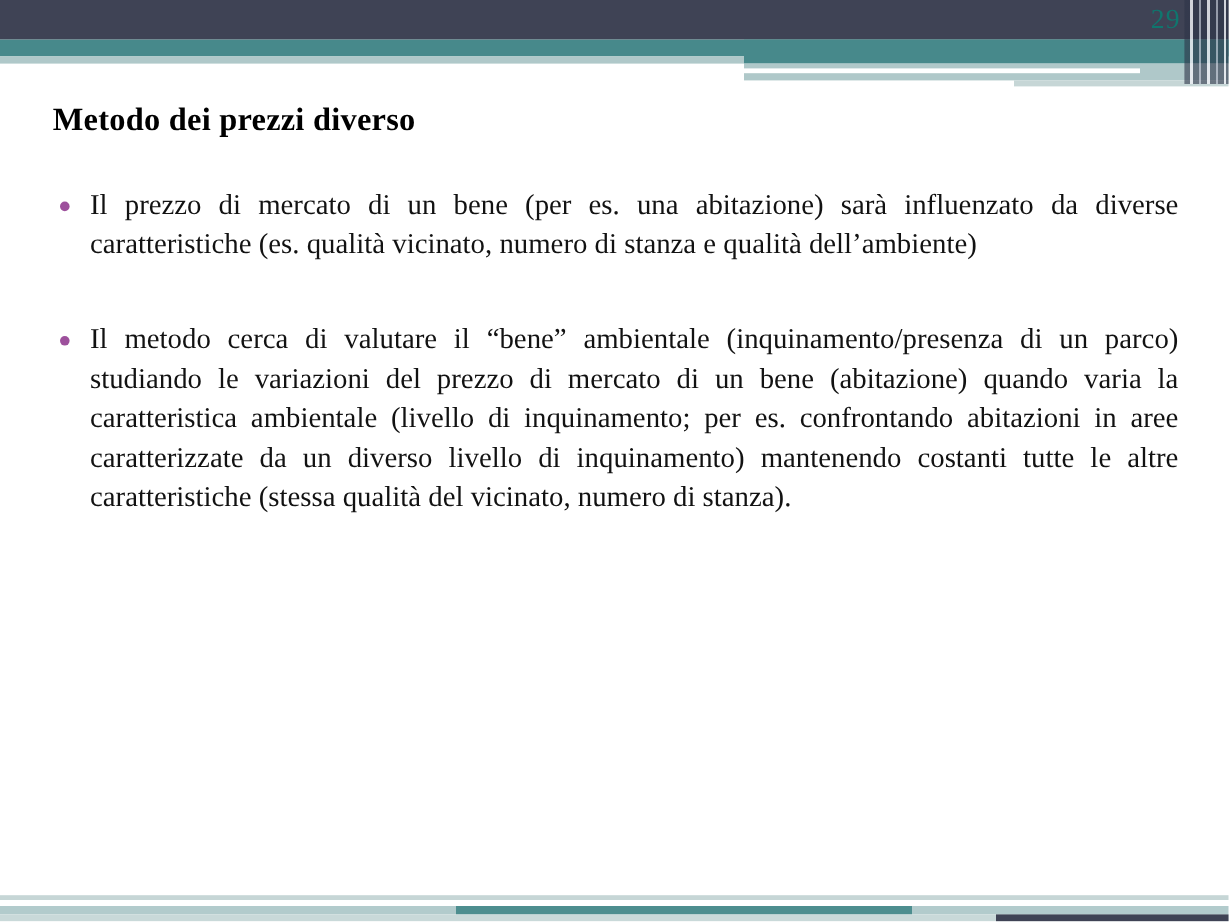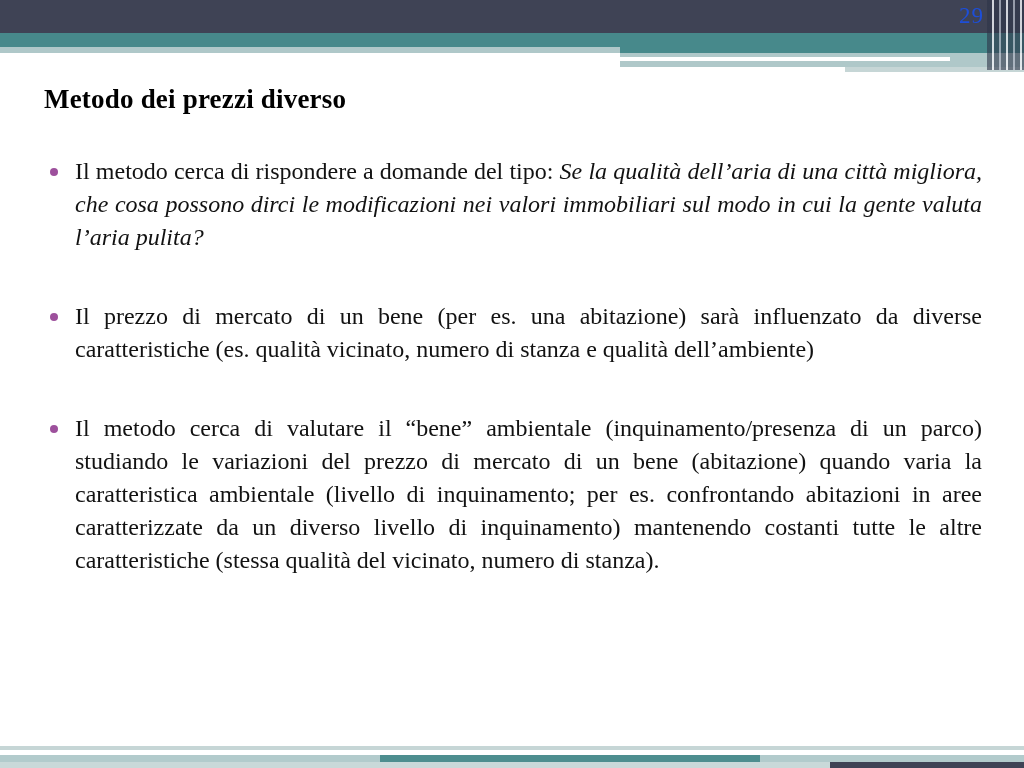--- a/index.html
+++ b/index.html
@@ -17,21 +17,21 @@
   .h-right-light2{position:absolute;top:67px;left:845px;width:179px;height:5px;background:#C6D6D6;}
   .edge-stripes{
     position:absolute;top:0;right:0;width:37px;height:70px;
     background:repeating-linear-gradient(90deg,
       rgba(45,52,72,.60) 0 5px,
       rgba(235,237,242,.85) 5px 7px,
       rgba(45,52,72,.60) 7px 12px,
       rgba(170,176,190,.80) 12px 14px);
   }
   .page-num{
-    position:absolute;top:3px;right:40px;color:#1d4ed8;
+    position:absolute;top:3px;right:40px;color:#0f766e;
     font-size:23px;letter-spacing:1px;
   }
   
   .content{position:absolute;left:44px;top:84px;width:938px;color:#121212;}
   .title{
     margin:0 0 40px 0;font-size:27px;font-weight:bold;color:#000;
     letter-spacing:.2px;
   }
   .bullet{
     position:relative;padding-left:31px;margin:0 0 46px 0;
@@ -61,24 +61,20 @@
   <div class="h-right-teal"></div>
   <div class="h-right-light"></div>
   <div class="h-right-white"></div>
   <div class="h-right-light2"></div>
   <div class="edge-stripes"></div>
   <div class="page-num">29</div>
 
   <div class="content">
     <h1 class="title">Metodo dei prezzi diverso</h1>
 
-    <div class="bullet">
-      <span class="dot"></span>
-      <span>Il metodo cerca di rispondere a domande del tipo: </span><em>Se la qualità dell’aria di una città migliora, che cosa possono dirci le modificazioni nei valori immobiliari sul modo in cui la gente valuta l’aria pulita?</em>
-    </div>
 
     <div class="bullet">
       <span class="dot"></span>
       <span>Il prezzo di mercato di un bene (per es. una abitazione) sarà influenzato da diverse caratteristiche (es. qualità vicinato, numero di stanza e qualità dell’ambiente)</span><em></em>
     </div>
 
     <div class="bullet">
       <span class="dot"></span>
       <span>Il metodo cerca di valutare il “bene” ambientale (inquinamento/presenza di un parco) studiando le variazioni del prezzo di mercato di un bene (abitazione) quando varia la caratteristica ambientale (livello di inquinamento; per es. confrontando abitazioni in aree caratterizzate da un diverso livello di inquinamento) mantenendo costanti tutte le altre caratteristiche (stessa qualità del vicinato, numero di stanza).</span><em></em>
     </div>

